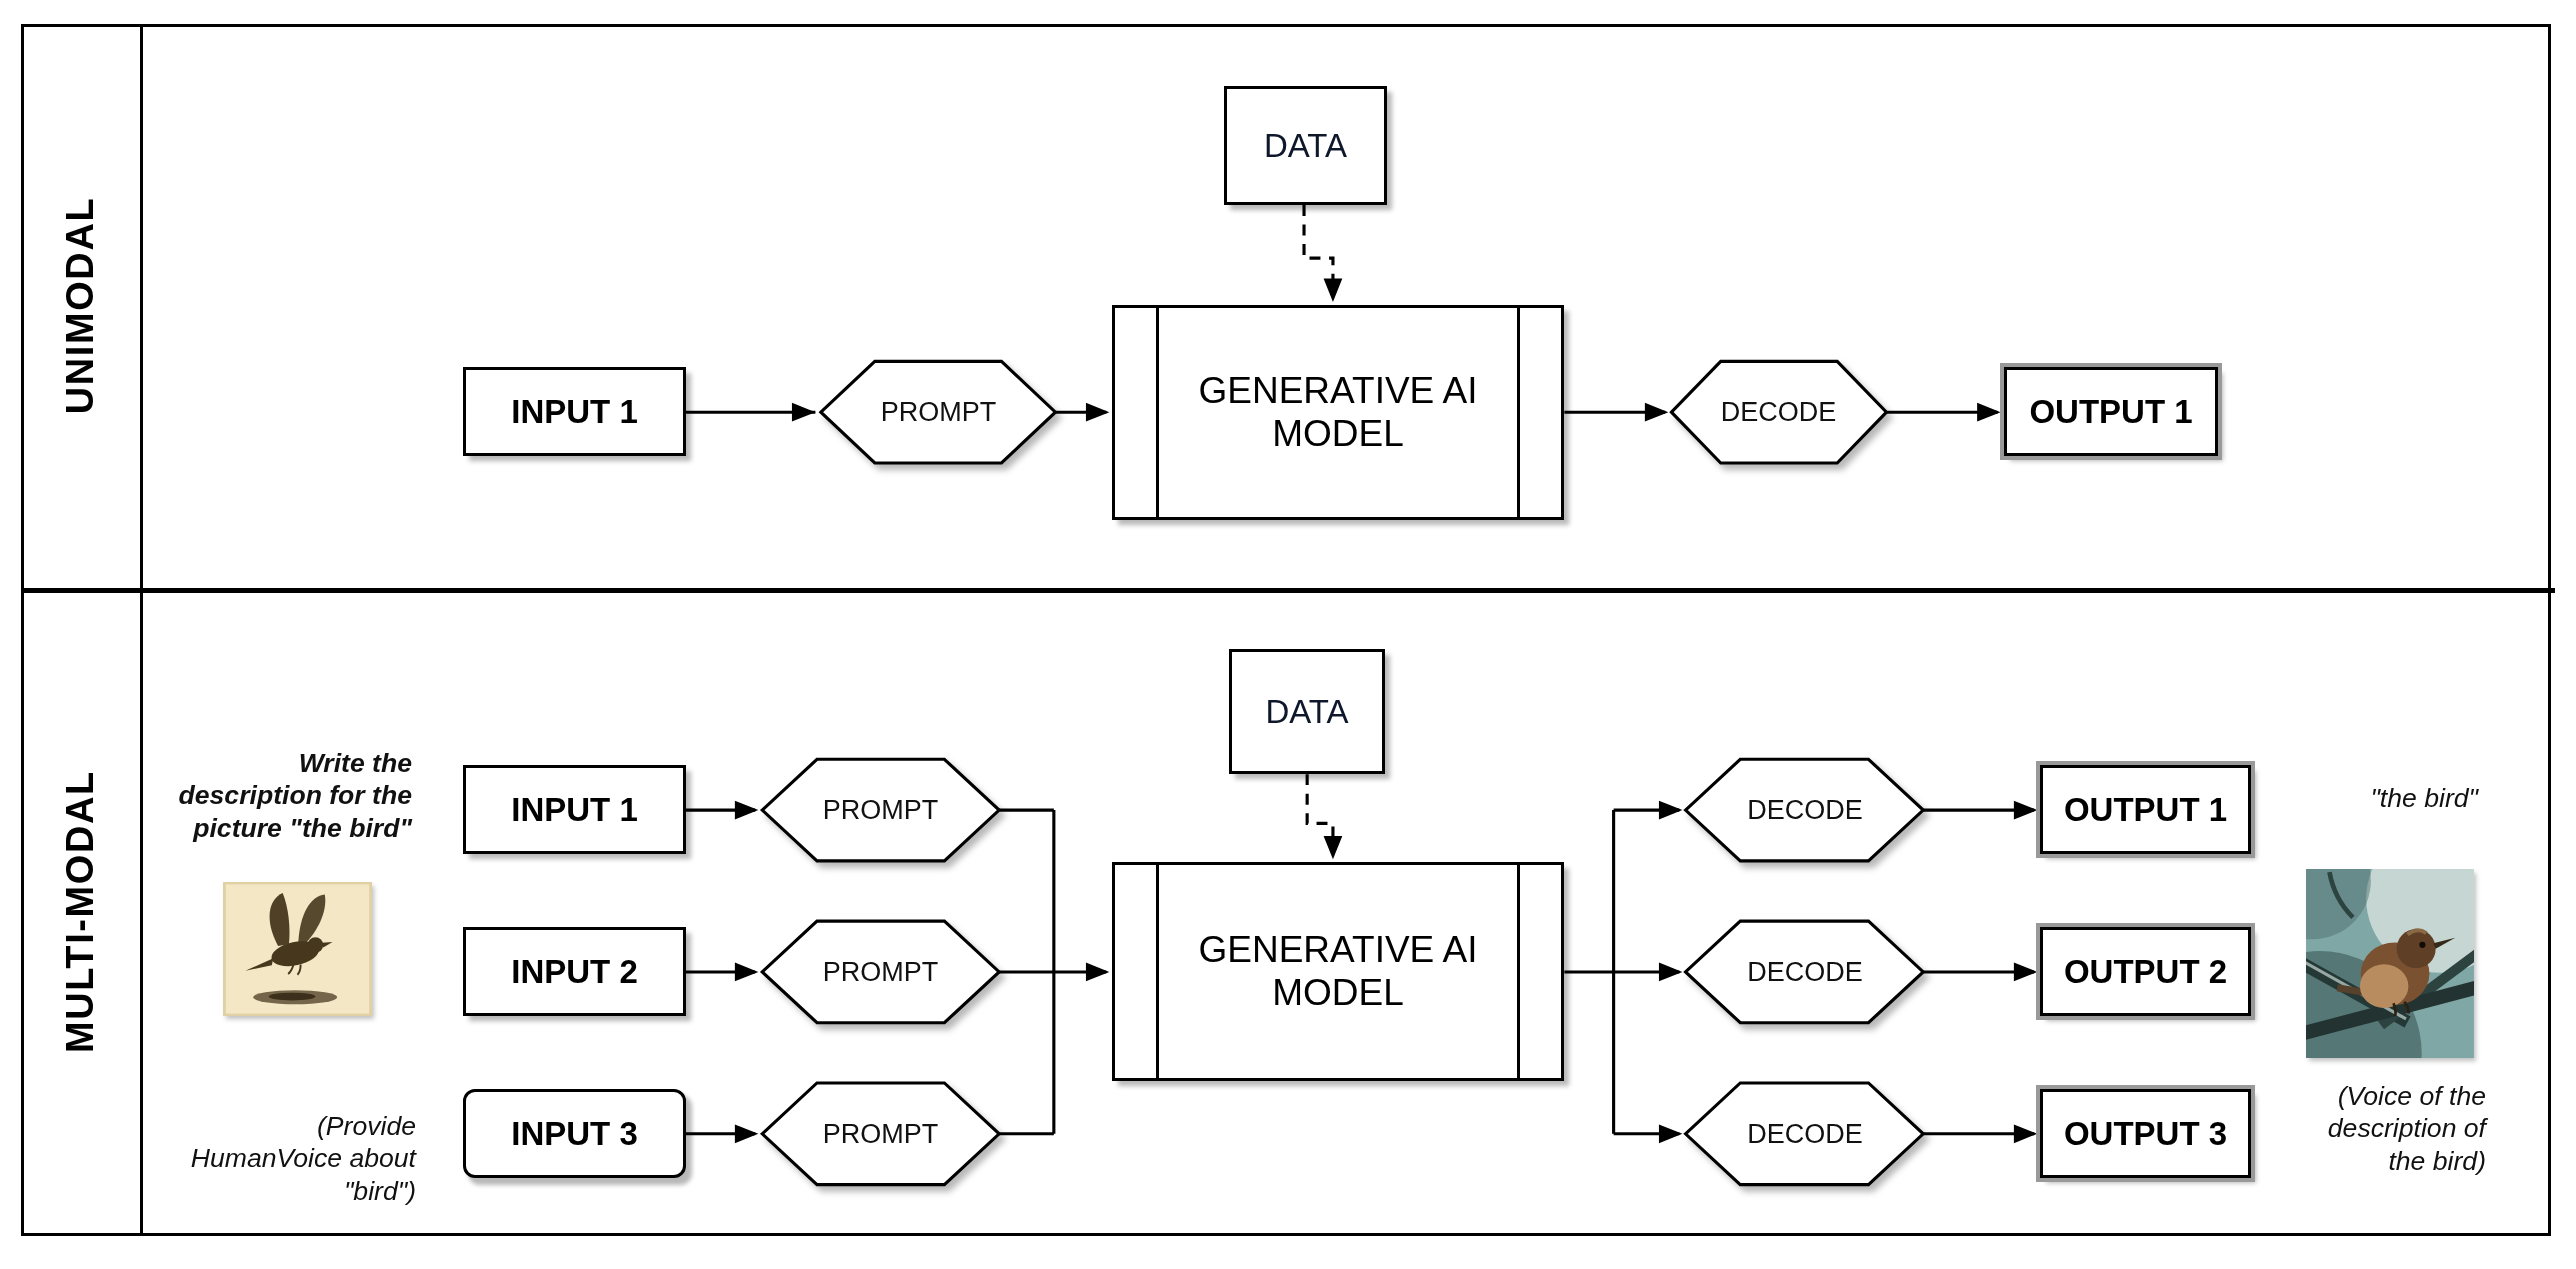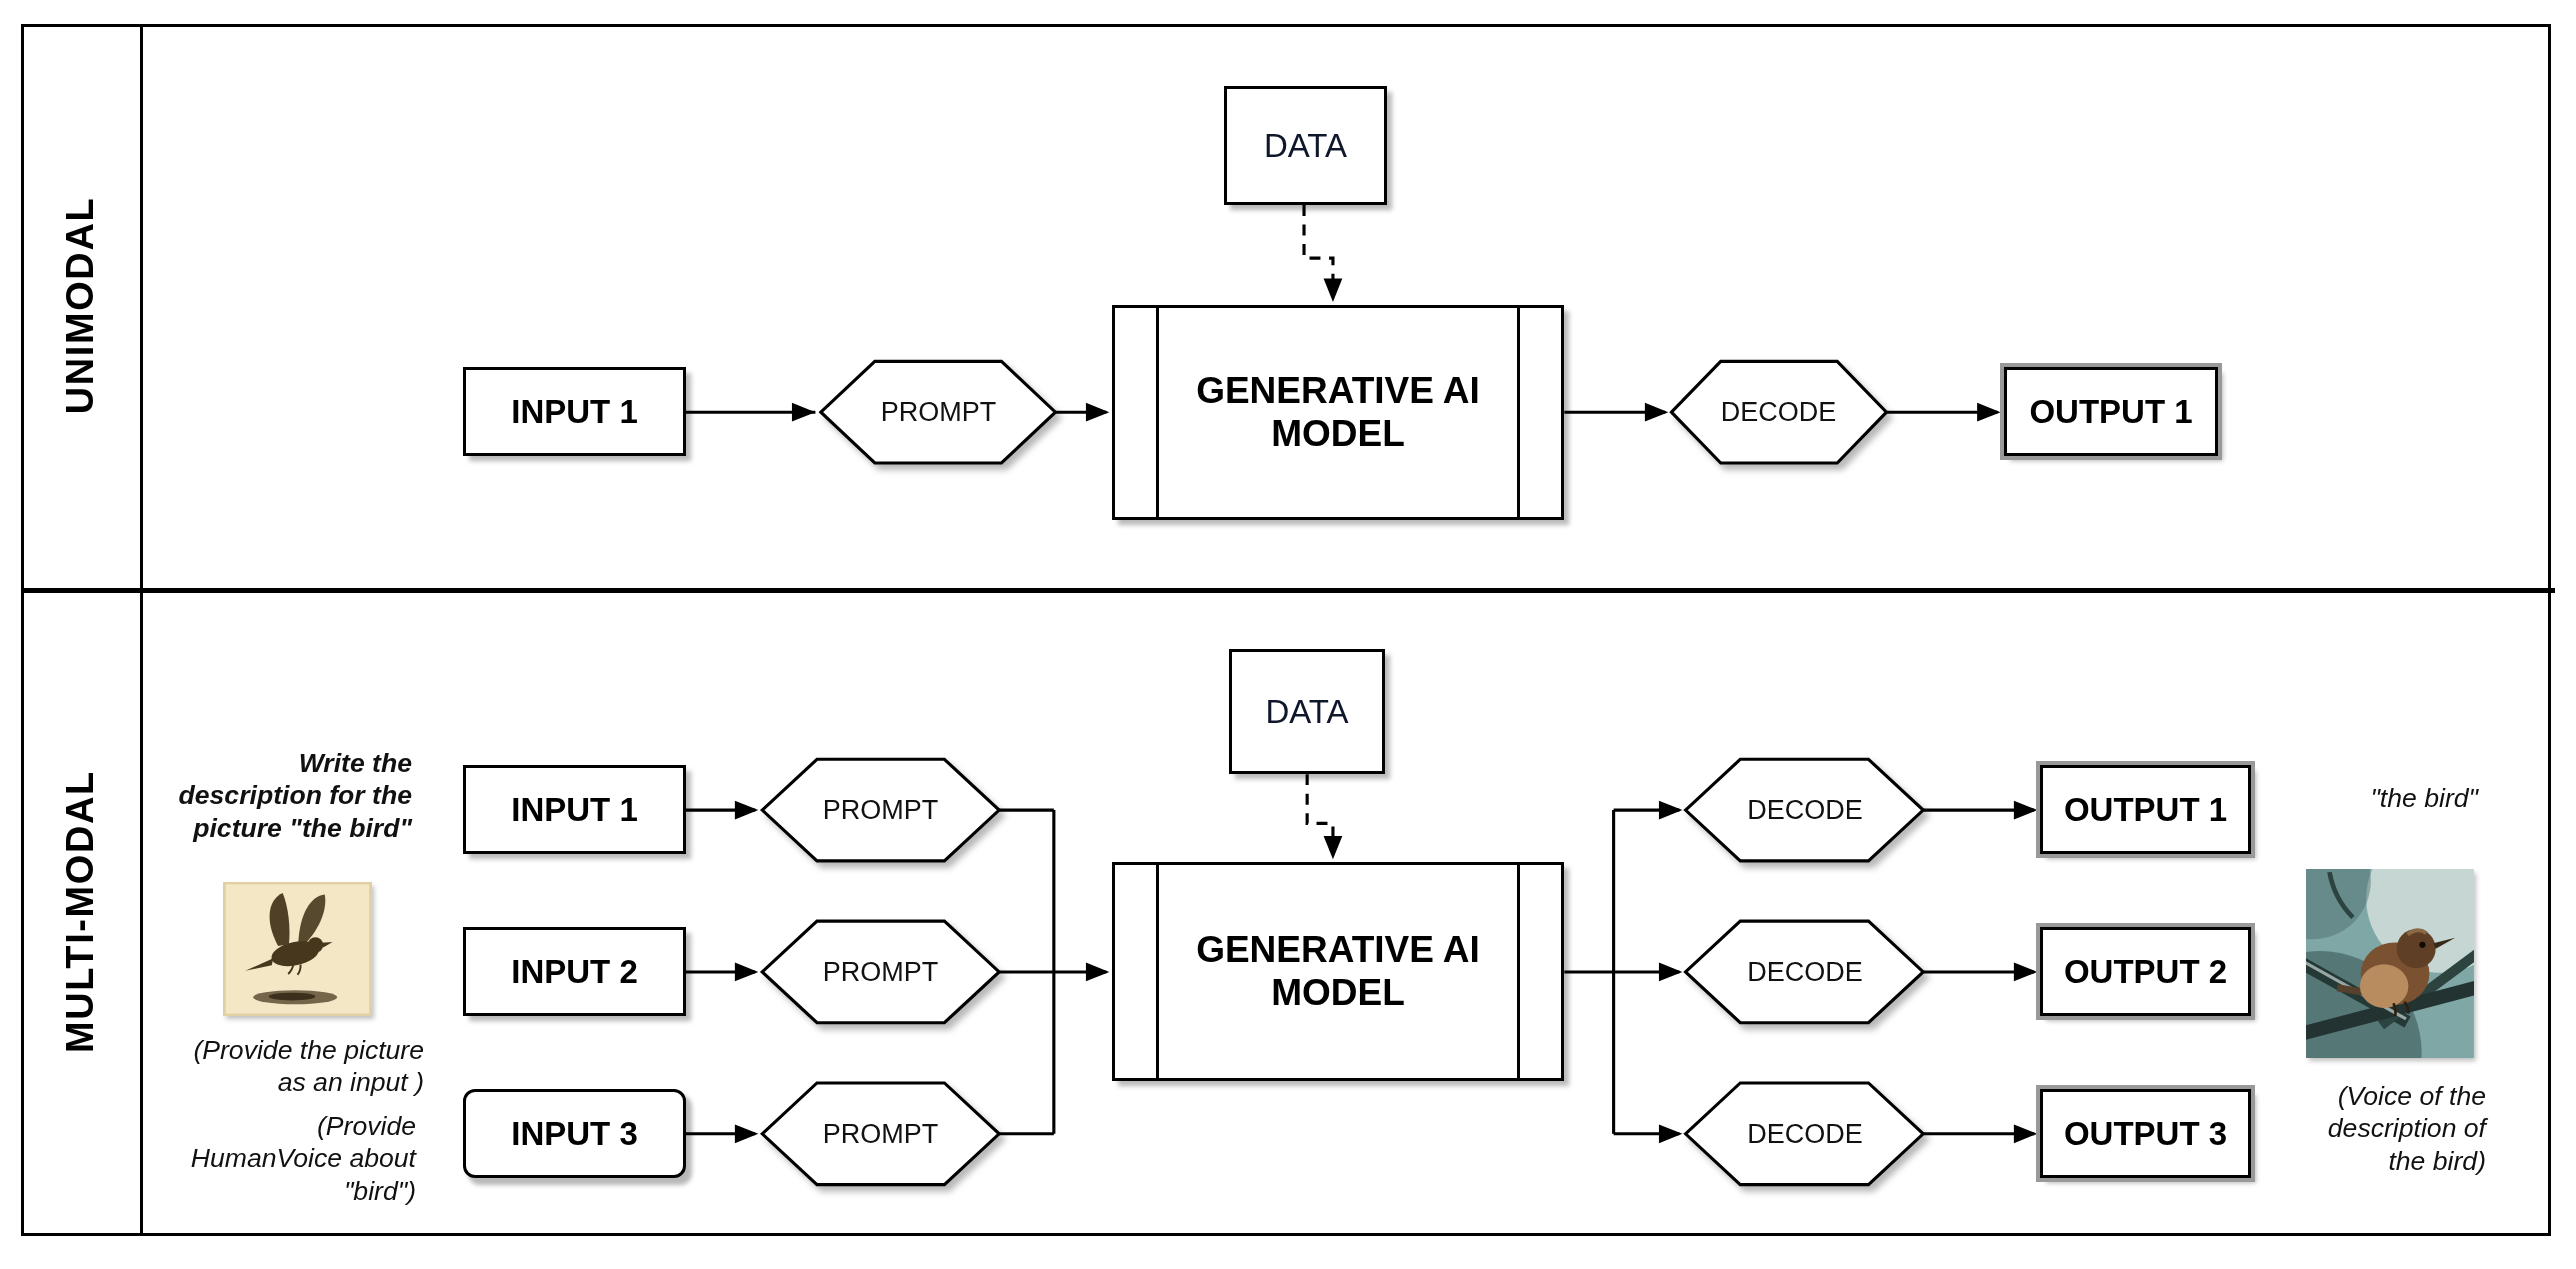--- a/index.html
+++ b/index.html
@@ -13,21 +13,21 @@
 
   .rowlabel{position:absolute;width:469px;height:47px;line-height:47px;text-align:center;
     font-size:38px;font-weight:bold;letter-spacing:1.6px;transform:rotate(-90deg);}
 
   
   .node{position:absolute;background:#fff;border:3.1px solid #000;box-sizing:border-box;
     display:flex;align-items:center;justify-content:center;text-align:center;
     box-shadow:5.5px 6.3px 4.7px rgba(0,0,0,0.28);}
   .node.bold{font-weight:bold;font-size:33px;}
   .data-box{font-size:33px;font-weight:400;color:#0f172a;}
-  .model-box{font-weight:bold;font-size:37px;line-height:1.15;}
+  .model-box{font-weight:normal;font-size:37px;line-height:1.15;}
   .model-box .inner-text{width:336px;}
   .model-box::before,.model-box::after{content:"";position:absolute;top:0;bottom:0;width:3.1px;background:#000;}
   .model-box::before{left:41px;}
   .model-box::after{right:41px;}
   .output-box{border:3.1px solid #000;outline:4.7px solid #999999;}
 
   
   .hex-label{position:absolute;display:flex;align-items:center;justify-content:center;
     font-size:27px;color:#111;}
 
@@ -132,21 +132,20 @@
       <path d="M70,82 C52,48 58,22 76,14 C84,34 86,60 84,80 Z" fill="#46371d" opacity="0.95"></path>
       <path d="M96,78 C98,40 112,18 130,16 C134,38 120,64 104,80 Z" fill="#46371d" opacity="0.9"></path>
       <ellipse cx="92" cy="92" rx="31" ry="15" fill="#46371d" transform="rotate(-12 92 92)"></ellipse>
       <path d="M64,98 L28,114 L62,107 Z" fill="#46371d"></path>
       <circle cx="118" cy="81" r="10" fill="#46371d"></circle>
       <path d="M126,78 l14,-1 l-12,7 z" fill="#46371d"></path>
       <path d="M90,105 q-2,9 -7,13 M99,106 q0,9 -4,13" stroke="#46371d" stroke-width="2.5" fill="none"></path>
     </svg>
   </div>
 
-  <div class="ann" style="left:158px;top:1034px;width:266px;">(Provide the picture as an input )</div>
   <div class="ann" style="left:166px;top:1110px;width:250px;">(Provide HumanVoice about "bird")</div>
 
   <div class="node bold" style="left:463px;top:765px;width:223px;height:89px;">INPUT 1</div>
   <div class="node bold" style="left:463px;top:927px;width:223px;height:89px;">INPUT 2</div>
   <div class="node bold" style="left:463px;top:1089px;width:223px;height:89px;border-radius:12px;">INPUT 3</div>
 
   <div class="hex-label" style="left:762px;top:759px;width:237px;height:102px;">PROMPT</div>
   <div class="hex-label" style="left:762px;top:921px;width:237px;height:102px;">PROMPT</div>
   <div class="hex-label" style="left:762px;top:1083px;width:237px;height:102px;">PROMPT</div>
 

